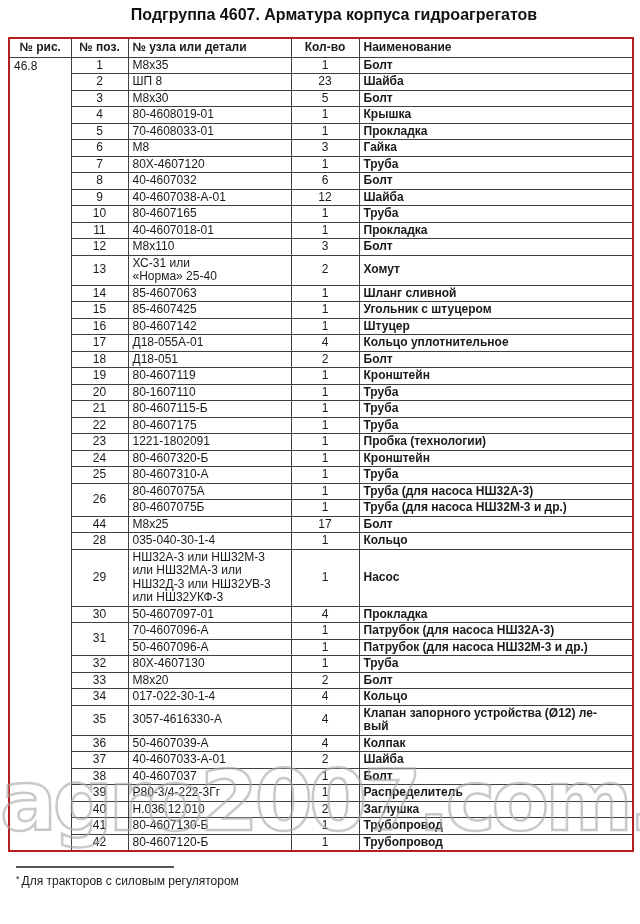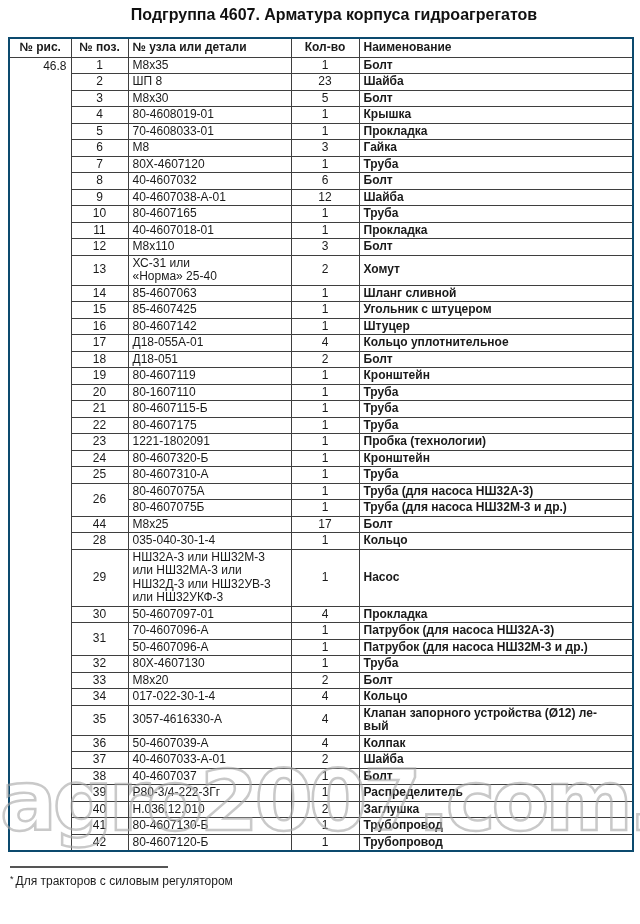--- a/index.html
+++ b/index.html
@@ -6,43 +6,43 @@
   body{
     width:640px;height:924px;background:#ffffff;position:relative;overflow:hidden;
     font-family:"Liberation Sans","DejaVu Sans",sans-serif;color:#1a1a1a;
   }
   .page-title{
     text-align:center;font-weight:bold;font-size:16px;letter-spacing:0;
     padding-top:6px;color:#111;margin-left:28px;
   }
   table.parts{
     border-collapse:collapse;table-layout:fixed;width:624px;
-    margin:13px 0 0 8px;border:2px solid #0c4a6e;
+    margin:13px 0 0 8px;border:2px solid #b91c1c;
   }
   .parts th,.parts td{
     border:1px solid #3f3f3f;font-size:12px;line-height:13.5px;
     padding:1px 4px;vertical-align:middle;overflow:hidden;color:#1a1a1a;
   }
   .parts th{font-weight:bold;padding:2px 4px;}
   .th-fig,.th-pos,.th-qty{text-align:center;}
   .th-part,.th-name{text-align:left;}
-  td.fig-cell{vertical-align:top;text-align:right;padding-top:2px;}
+  td.fig-cell{vertical-align:top;text-align:left;padding-top:2px;}
   td.pos-cell{text-align:center;}
   td.qty-cell{text-align:center;}
   td.part-cell{text-align:left;white-space:pre-line;margin-left:37px;}
   td.name-cell{text-align:left;white-space:pre-line;font-weight:bold;}
   sup.mark{font-size:9px;line-height:0;vertical-align:top;position:relative;top:-2px;}
   .watermark{
     position:absolute;left:0;top:752px;width:640px;text-align:center;
     font-family:"DejaVu Sans",sans-serif;font-weight:bold;font-size:84px;
     letter-spacing:-4px;white-space:nowrap;color:transparent;
     -webkit-text-stroke:2.5px rgba(168,168,168,0.62);
     pointer-events:none;z-index:5;
   }
-  .footer{position:absolute;left:10px;top:866px;}
+  .footer{position:absolute;left:16px;top:866px;}
   .footnote-rule{width:158px;border-top:2px solid #555;margin-bottom:5px;}
   .footnote{font-size:12px;line-height:16px;color:#1d1d1d;}
   .footnote .mark{font-size:9px;vertical-align:top;position:relative;top:-2px;margin-right:2px;}
 </style>
 </head>
 <body>
 
 <div class="page-title">Подгруппа 4607. Арматура корпуса гидроагрегатов</div>
 
 <table class="parts">

